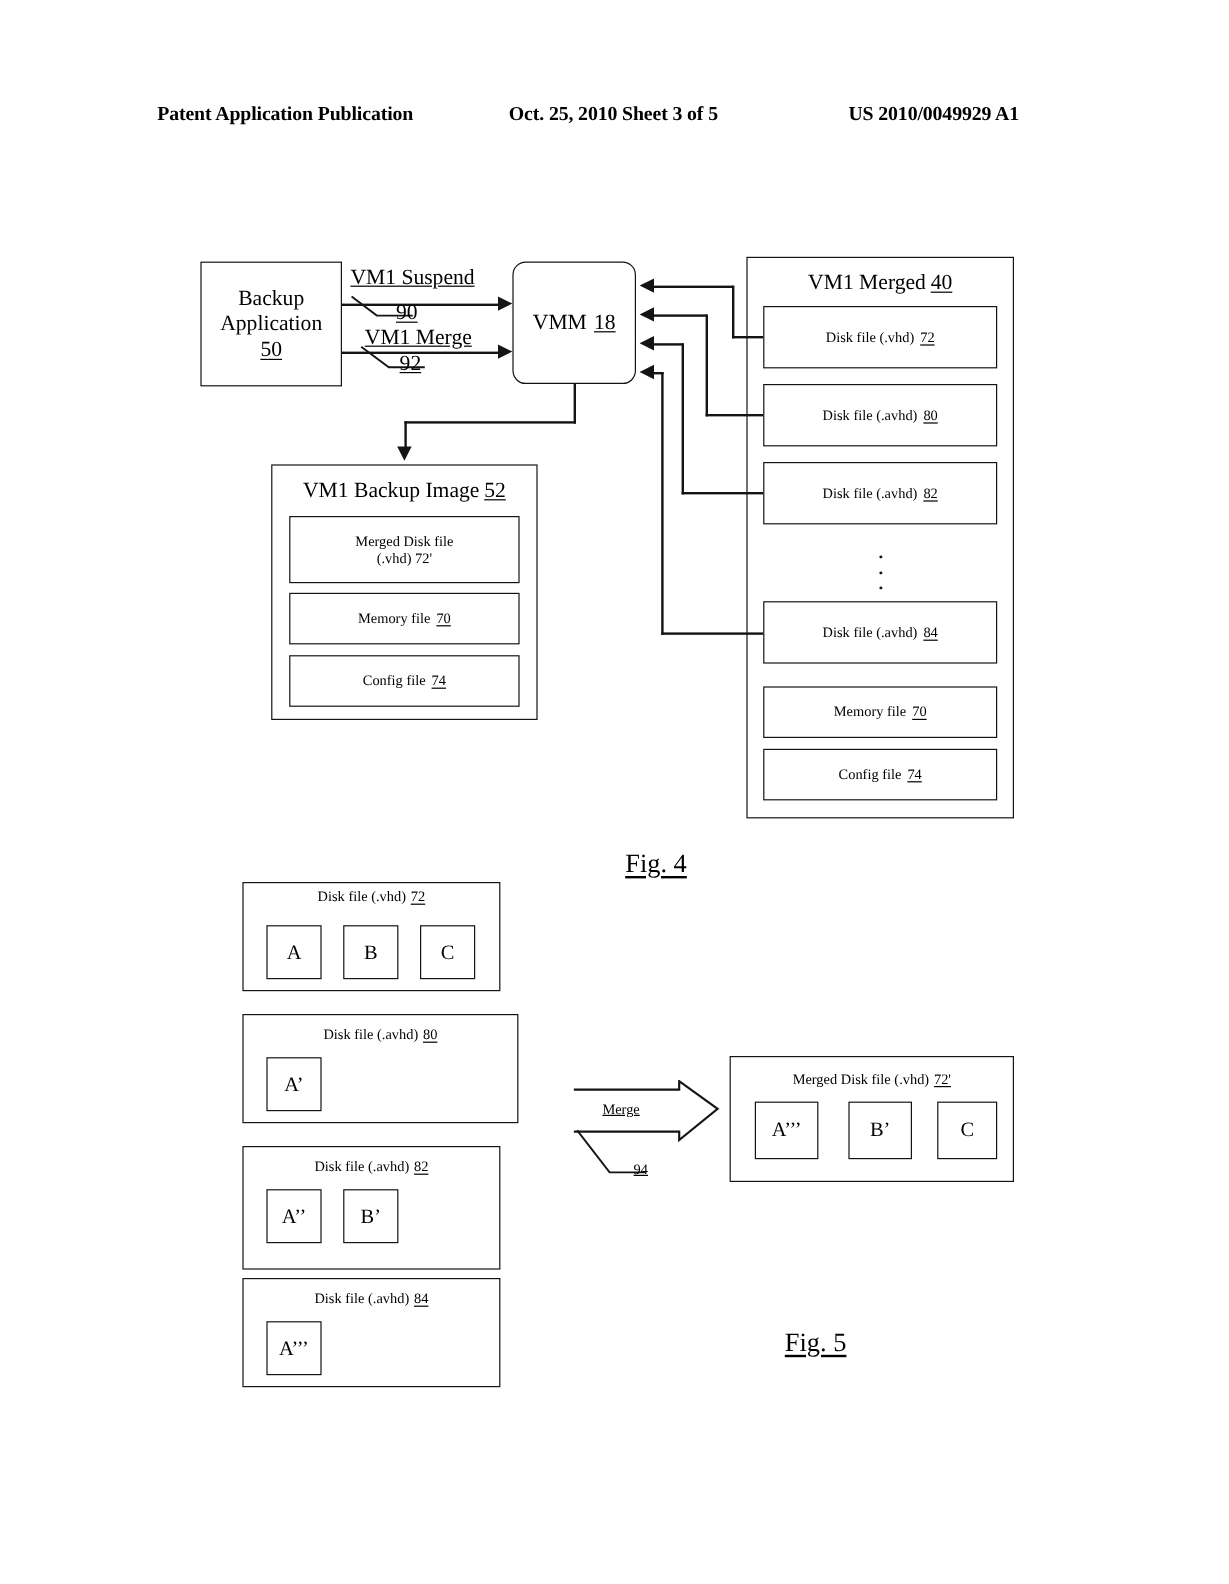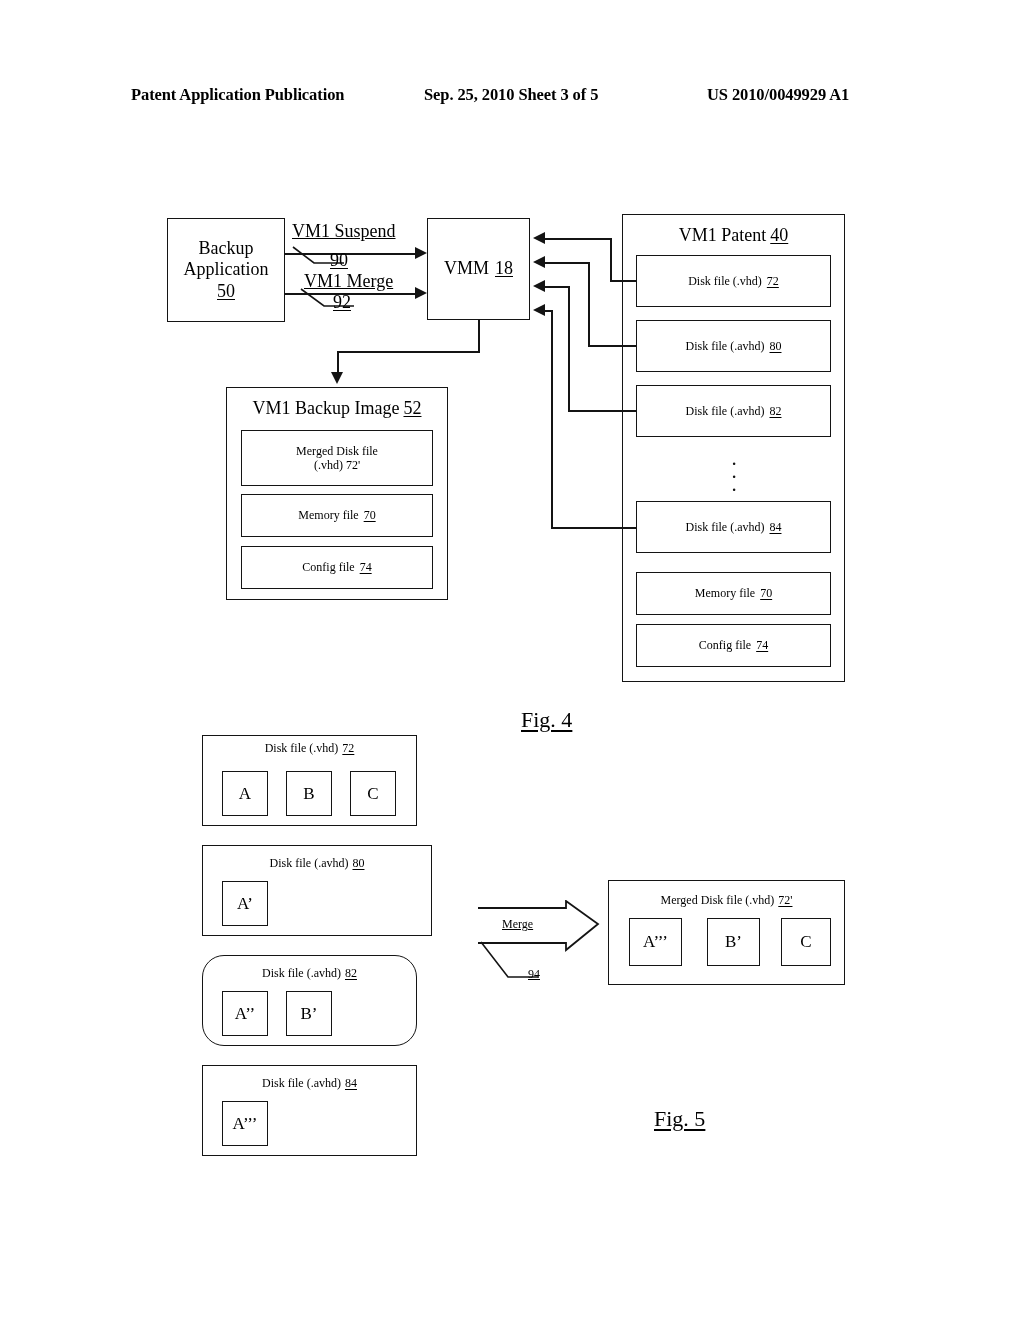--- a/index.html
+++ b/index.html
@@ -122,31 +122,31 @@
     align-items: center;
     justify-content: center;
     font-size: 17px;
   }
 </style>
 </head>
 <body>
 
 <div id="header">
   <span class="h-pub">Patent Application Publication</span>
-  <span class="h-date">Sep. 25, 2010  Sheet 3 of 5</span>
+  <span class="h-date">Oct. 25, 2010  Sheet 3 of 5</span>
   <span class="h-num">US 2010/0049929 A1</span>
 </div>
 
 <div class="box" style="left:167px; top:218px; width:118px; height:104px;">
   <span class="f18">Backup</span>
   <span class="f18">Application</span>
   <span class="f18 u">50</span>
 </div>
 
-<div class="box" style="left:427px; top:218px; width:103px; height:102px;">
+<div class="box" style="left:427px; top:218px; width:103px; height:102px;border-radius:11px;">
   <div style="display:flex; align-items:baseline; gap:6px;">
     <span class="f18">VMM</span>
     <span class="f18 u">18</span>
   </div>
 </div>
 
 <span class="lbl f18" style="left:292px; top:221px;">VM1 Suspend</span>
 <div class="line hline" style="left:285px; top:253px; width:135px;"></div>
 <div class="arrow-right" style="left:415px; top:247px;"></div>
 <svg class="leader" style="left:292px; top:246px;" width="60" height="22" viewBox="0 0 60 22">
@@ -185,21 +185,21 @@
 </div>
 <div class="box" style="left:241px; top:546px; width:192px; height:43px;">
   <div style="display:flex; align-items:baseline; gap:5px; white-space:nowrap;">
     <span class="f17">Config file</span>
     <span class="f17 u">74</span>
   </div>
 </div>
 
 <div class="outer" style="left:622px; top:214px; width:223px; height:468px;">
   <div style="position:absolute; left:0; top:10px; width:100%; text-align:center; white-space:nowrap;">
-    <span class="f18">VM1 Patent</span>
+    <span class="f18">VM1 Merged</span>
     <span class="f18 u">40</span>
   </div>
 </div>
 
 <div class="box" style="left:636px; top:255px; width:195px; height:52px;">
   <div style="display:flex; align-items:baseline; gap:5px; white-space:nowrap;">
     <span class="f17">Disk file (.vhd)</span>
     <span class="f17 u">72</span>
   </div>
 </div>
@@ -274,21 +274,21 @@
 <div class="cell" style="left:350px; top:771px; width:46px; height:45px;">C</div>
 
 <div class="outer" style="left:202px; top:845px; width:230px; height:91px;">
   <div style="position:absolute; left:0; top:7px; width:100%; text-align:center; white-space:nowrap;">
     <span class="f17">Disk file (.avhd)</span>
     <span class="f17 u">80</span>
   </div>
 </div>
 <div class="cell" style="left:222px; top:881px; width:46px; height:45px;">A’</div>
 
-<div class="outer" style="left:202px; top:955px; width:215px; height:91px;border-radius:22px;">
+<div class="outer" style="left:202px; top:955px; width:215px; height:103px;">
   <div style="position:absolute; left:0; top:7px; width:100%; text-align:center; white-space:nowrap;">
     <span class="f17">Disk file (.avhd)</span>
     <span class="f17 u">82</span>
   </div>
 </div>
 <div class="cell" style="left:222px; top:991px; width:46px; height:45px;">A’’</div>
 <div class="cell" style="left:286px; top:991px; width:46px; height:45px;">B’</div>
 
 <div class="outer" style="left:202px; top:1065px; width:215px; height:91px;padding-left:38px;">
   <div style="position:absolute; left:0; top:7px; width:100%; text-align:center; white-space:nowrap;">

